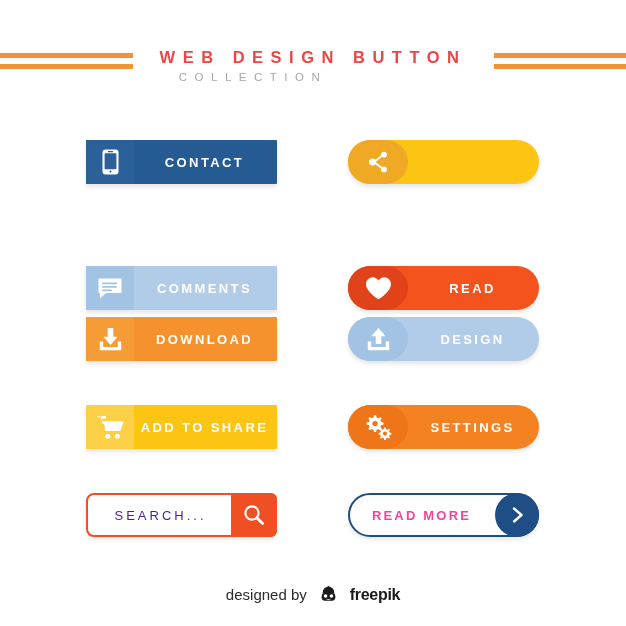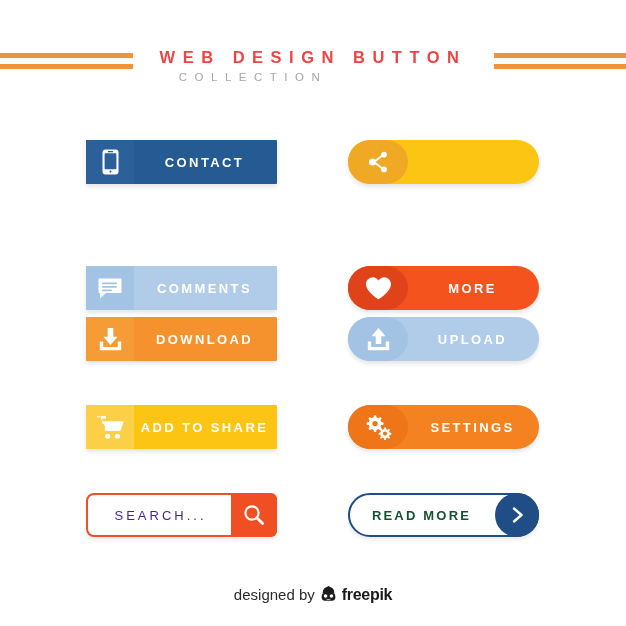--- a/index.html
+++ b/index.html
@@ -223,35 +223,35 @@
     position: absolute;
     left: 0; top: 0;
     right: 44px; bottom: 0;
     display: flex;
     align-items: center;
     justify-content: center;
     z-index: 3;
     font-size: 13px;
     font-weight: bold;
     letter-spacing: 2.2px;
-    color: #14532d;
+    color: #ec4899;
     white-space: nowrap;
     box-sizing: border-box;
   }
 
   
   .footer {
     position: absolute;
     bottom: 22px;
     left: 0;
     width: 626px;
     display: flex;
     align-items: center;
     justify-content: center;
-    gap: 4px;
+    gap: 12px;
   }
   .footer-designed {
     font-size: 15px;
     color: #2b2b2b;
     font-family: "Liberation Sans", sans-serif;
   }
   .footer-brand {
     font-size: 16px;
     font-weight: bold;
     color: #1a1a1a;
@@ -325,21 +325,21 @@
 
   <div class="btn-slot col-right row-1">
     <div class="btn pill b-like">
       <div class="btn-bg"></div>
       <div class="btn-icon-bg"></div>
       <div class="btn-icon">
         <svg width="27" height="25" viewBox="0 0 27 25">
           <path d="M13.5 23.5 C 13.5 23.5 1 15.6 1 8.3 C 1 4.2 4.1 1.2 7.9 1.2 C 10.3 1.2 12.3 2.5 13.5 4.5 C 14.7 2.5 16.7 1.2 19.1 1.2 C 22.9 1.2 26 4.2 26 8.3 C 26 15.6 13.5 23.5 13.5 23.5 Z" fill="#ffffff"></path>
         </svg>
       </div>
-      <div class="btn-label">MORE</div>
+      <div class="btn-label">READ</div>
     </div>
   </div>
 
   <div class="btn-slot col-left row-2">
     <div class="btn rect b-download">
       <div class="btn-bg"></div>
       <div class="btn-icon-bg"></div>
       <div class="btn-icon">
         <svg width="25" height="25" viewBox="0 0 25 25">
           <rect x="9.7" y="1" width="5.6" height="10" fill="#ffffff"></rect>
@@ -355,21 +355,21 @@
     <div class="btn pill b-upload">
       <div class="btn-bg"></div>
       <div class="btn-icon-bg"></div>
       <div class="btn-icon">
         <svg width="25" height="25" viewBox="0 0 25 25">
           <path d="M5.4 9.2 h14.2 L12.5 1 Z" fill="#ffffff"></path>
           <rect x="9.7" y="8" width="5.6" height="9" fill="#ffffff"></rect>
           <path d="M1.8 14.5 v8.7 h21.4 v-8.7 h-3.4 v5.4 H5.2 v-5.4 z" fill="#ffffff"></path>
         </svg>
       </div>
-      <div class="btn-label">UPLOAD</div>
+      <div class="btn-label">DESIGN</div>
     </div>
   </div>
 
   <div class="btn-slot col-left row-3">
     <div class="btn rect b-cart">
       <div class="btn-bg"></div>
       <div class="btn-icon-bg"></div>
       <div class="btn-icon">
         <svg width="29" height="25" viewBox="0 0 29 25">
           <path d="M1 2.2 h4.4 l1.3 4.2 h21 l-3.4 9.6 h-15 l-0.9 -2.7 h13.9 l1.9 -5 h-17.6 l-2.2 -7 h-3.4 z" fill="#ffffff"></path>

